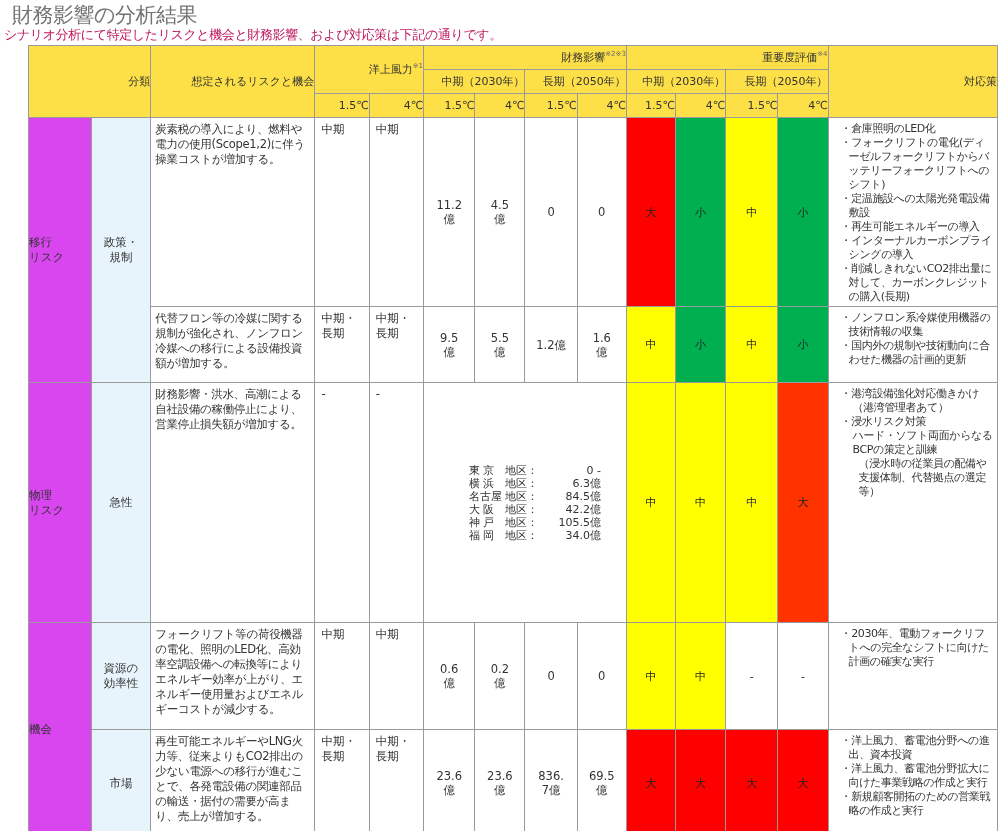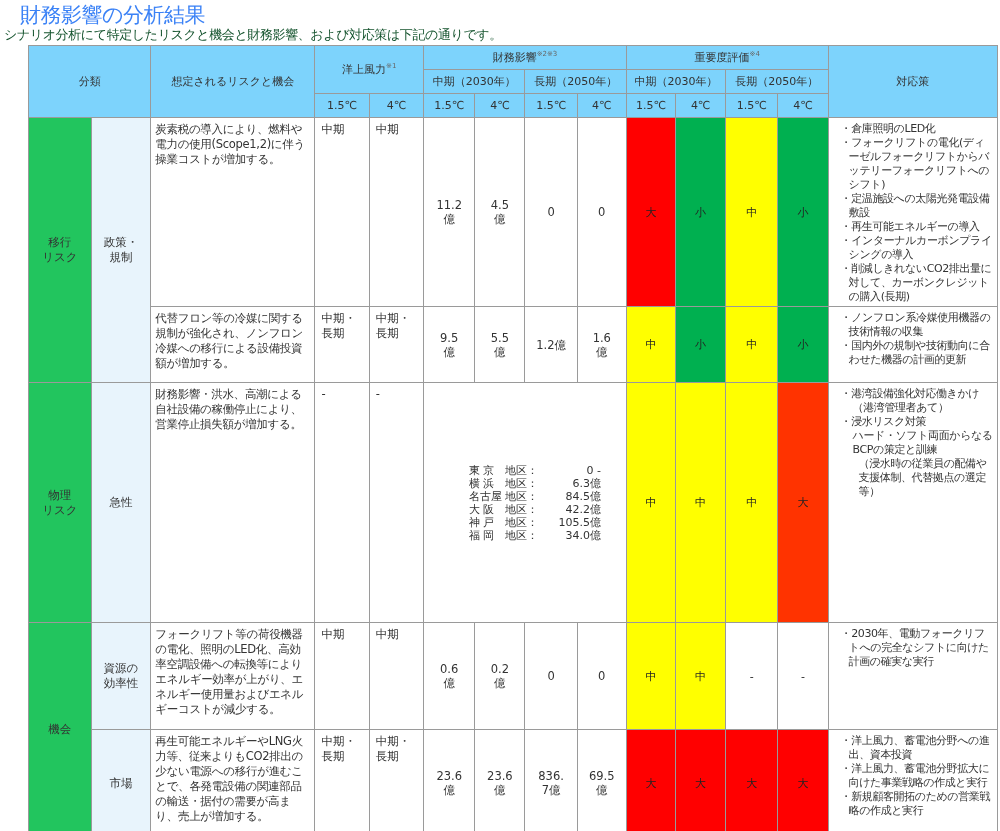--- a/index.html
+++ b/index.html
@@ -1,23 +1,23 @@
 <!DOCTYPE html>
 <html><head>
 <meta charset="utf-8">
 <style>
   html, body { margin:0; padding:0; background:#fff; }
   body { width:1000px; height:831px; overflow:hidden; font-family:"DejaVu Sans", sans-serif; color:#222; position:relative; }
-  .title { position:absolute; left:20px; top:2px; font-size:21px; line-height:26px; color:#3b82f6; letter-spacing:-0.5px; }
-  .subtitle { position:absolute; left:4px; top:27px; font-size:13px; line-height:16px; color:#14532d; letter-spacing:-0.4px; }
+  .title { position:absolute; left:12px; top:2px; font-size:21px; line-height:26px; color:#737373; letter-spacing:-0.5px; }
+  .subtitle { position:absolute; left:4px; top:27px; font-size:13px; line-height:16px; color:#be185d; letter-spacing:-0.4px; }
   table { position:absolute; left:28px; top:45px; border-collapse:collapse; table-layout:fixed; width:970px; font-size:11px; }
   td, th { border:1px solid #9a9a9a; padding:0; vertical-align:top; }
-  th { background:#7dd3fc; font-weight:normal; font-size:11px; text-align:center; vertical-align:middle; color:#333; }
+  th { background:#fde047; font-weight:normal; font-size:11px; text-align:right; vertical-align:middle; color:#333; }
   .sup { font-size:7px; vertical-align:super; color:#666; }
-  .cat1 { background:#22c55e; text-align:center; vertical-align:middle; font-size:11.5px; line-height:15px; color:#333; }
+  .cat1 { background:#d946ef; text-align:left; vertical-align:middle; font-size:11.5px; line-height:15px; color:#333; }
   .cat2 { background:#e8f4fc; text-align:center; vertical-align:middle; font-size:11.5px; line-height:15px; color:#333; }
   .desc { padding:4px 4px 2px 4px; font-size:11.5px; line-height:15px; color:#333; letter-spacing:-0.3px; }
   .timing { padding:4px 6px; font-size:11.5px; line-height:15px; color:#333; }
   .val { text-align:center; vertical-align:middle; font-size:11.5px; line-height:14px; color:#333; }
   .sev { text-align:center; vertical-align:middle; font-size:11px; color:#222; }
   .meas { padding:4px 4px 2px 12px; font-size:11px; line-height:14px; color:#333; letter-spacing:-0.4px; }
   .meas div { padding-left:8px; text-indent:-8px; }
   .meas .ind1 { padding-left:12px; text-indent:0; }
   .meas .ind2 { padding-left:18px; text-indent:0; }
   .regions { display:inline-block; text-align:left; font-size:11px; line-height:13px; color:#333; }

